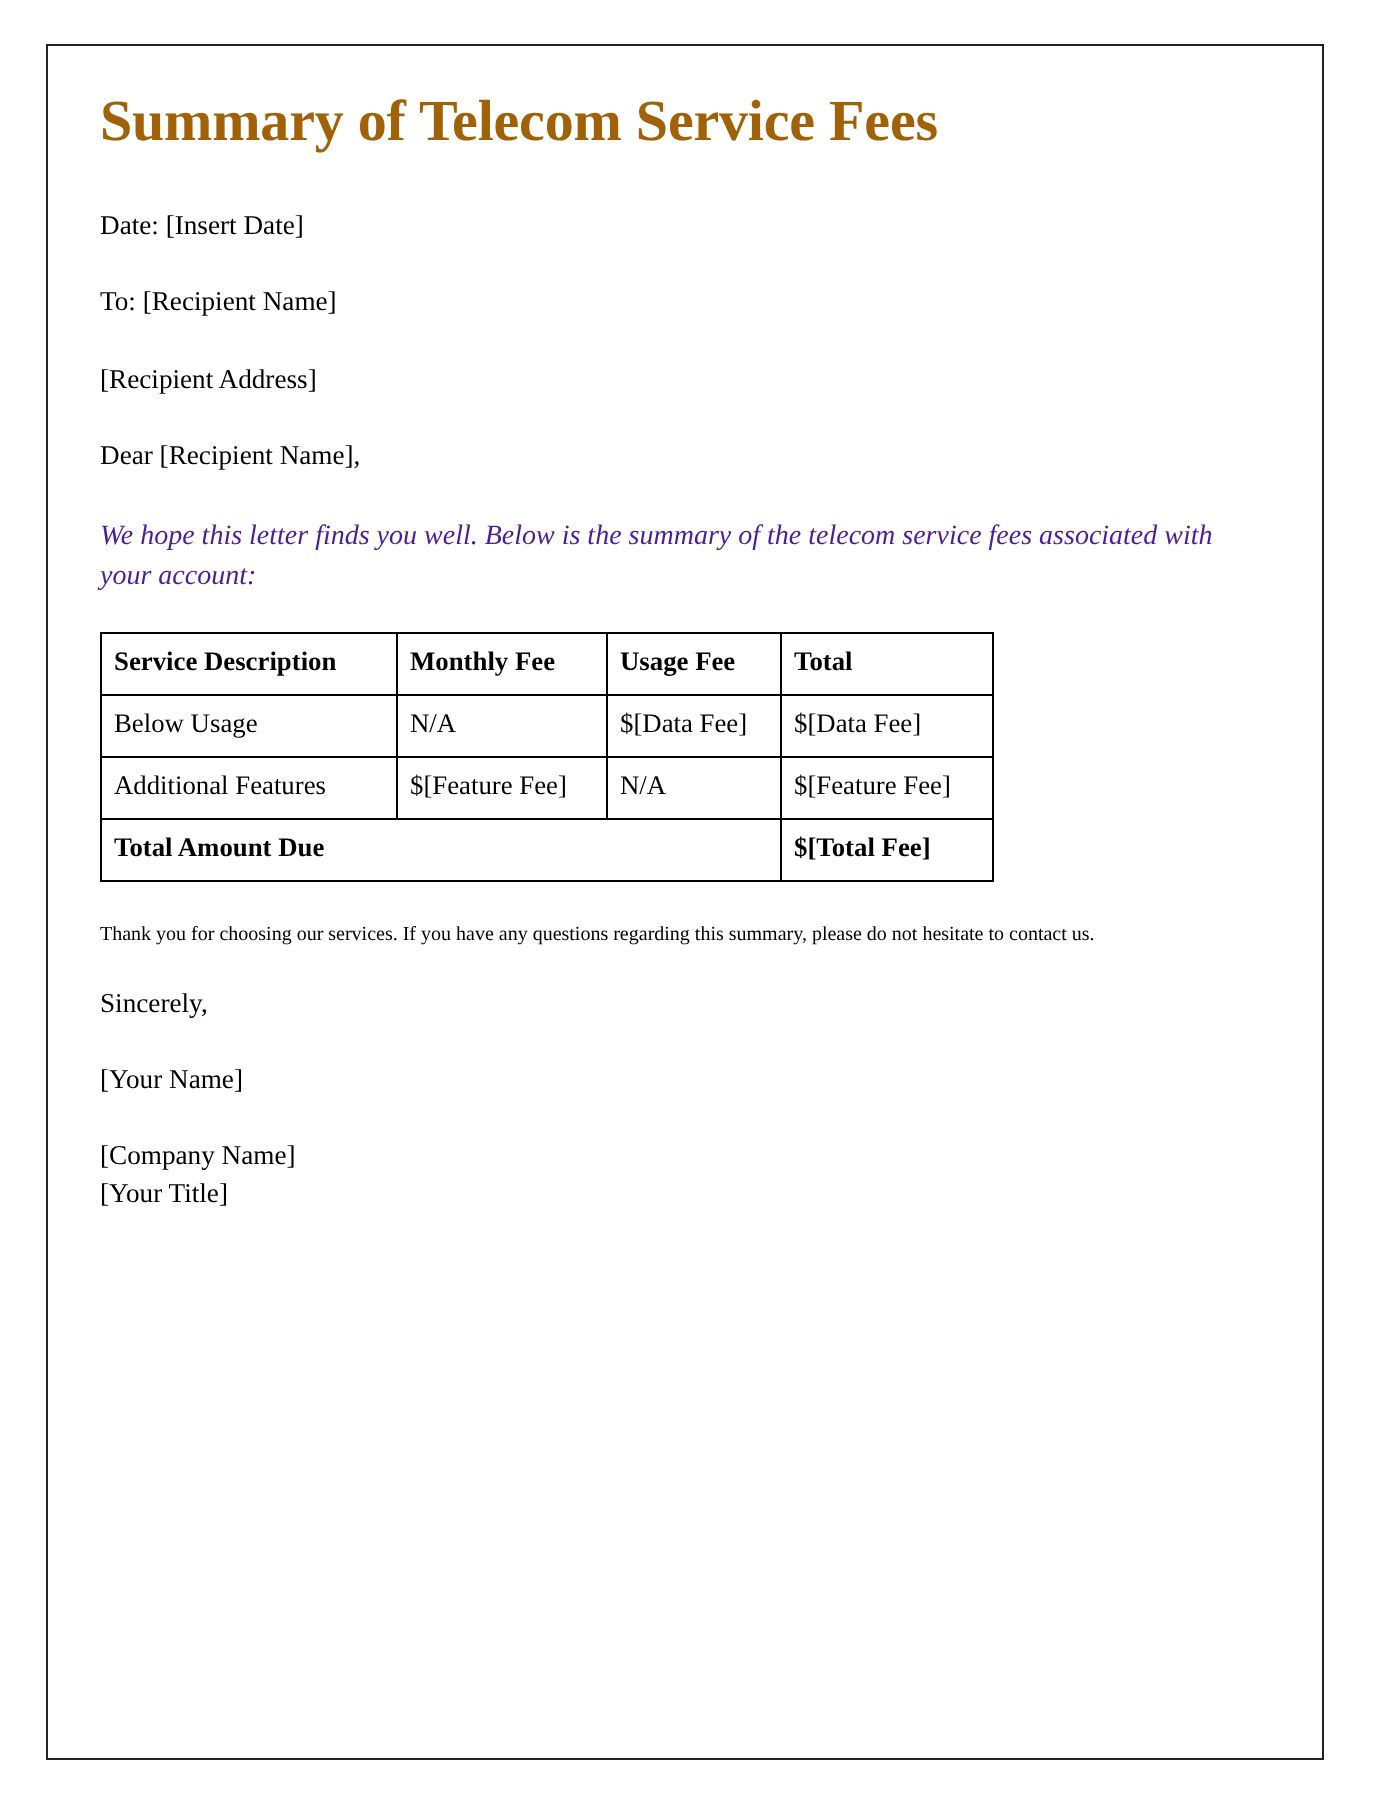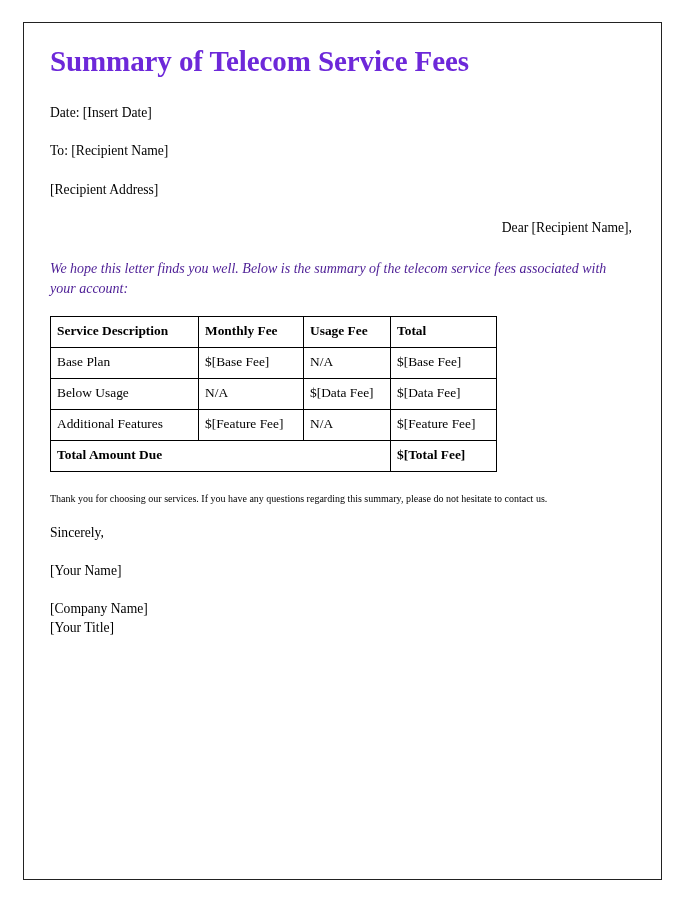--- a/index.html
+++ b/index.html
@@ -36,21 +36,21 @@
   }
 
   
   .doc-title {
     font-family: "Liberation Serif", "DejaVu Serif", serif;
     font-size: 29px;
     font-weight: bold;
     line-height: 1.1;
     letter-spacing: -0.1px;
     margin: 0 0 26px 0;
-    color: #6d28d9;
+    color: #a16207;
   }
 
   
   .meta-line {
     font-size: 13.6px;
     line-height: 1.35;
     margin: 0 0 20px 0;
     color: #000000;
   }
 
@@ -60,21 +60,20 @@
     margin: 0 0 18px 0;
     width: 566px;
     color: #4c1d95;
     font-style: italic;
   }
 
   .salutation {
     font-size: 13.6px;
     line-height: 1.35;
     margin: 0 0 22px 0;
-    text-align: right;
   }
 
   
   .fee-table-wrap {
     margin: 0 0 20px 0;
   }
 
   table.fee-table {
     border-collapse: collapse;
     table-layout: fixed;
@@ -159,26 +158,20 @@
         <thead>
           <tr>
             <th>Service Description</th>
             <th>Monthly Fee</th>
             <th>Usage Fee</th>
             <th class="align-center">Total</th>
           </tr>
         </thead>
         <tbody>
           <tr>
-            <td>Base Plan</td>
-            <td>$[Base Fee]</td>
-            <td>N/A</td>
-            <td>$[Base Fee]</td>
-          </tr>
-          <tr>
             <td>Below Usage</td>
             <td>N/A</td>
             <td>$[Data Fee]</td>
             <td>$[Data Fee]</td>
           </tr>
           <tr>
             <td>Additional Features</td>
             <td>$[Feature Fee]</td>
             <td>N/A</td>
             <td>$[Feature Fee]</td>

